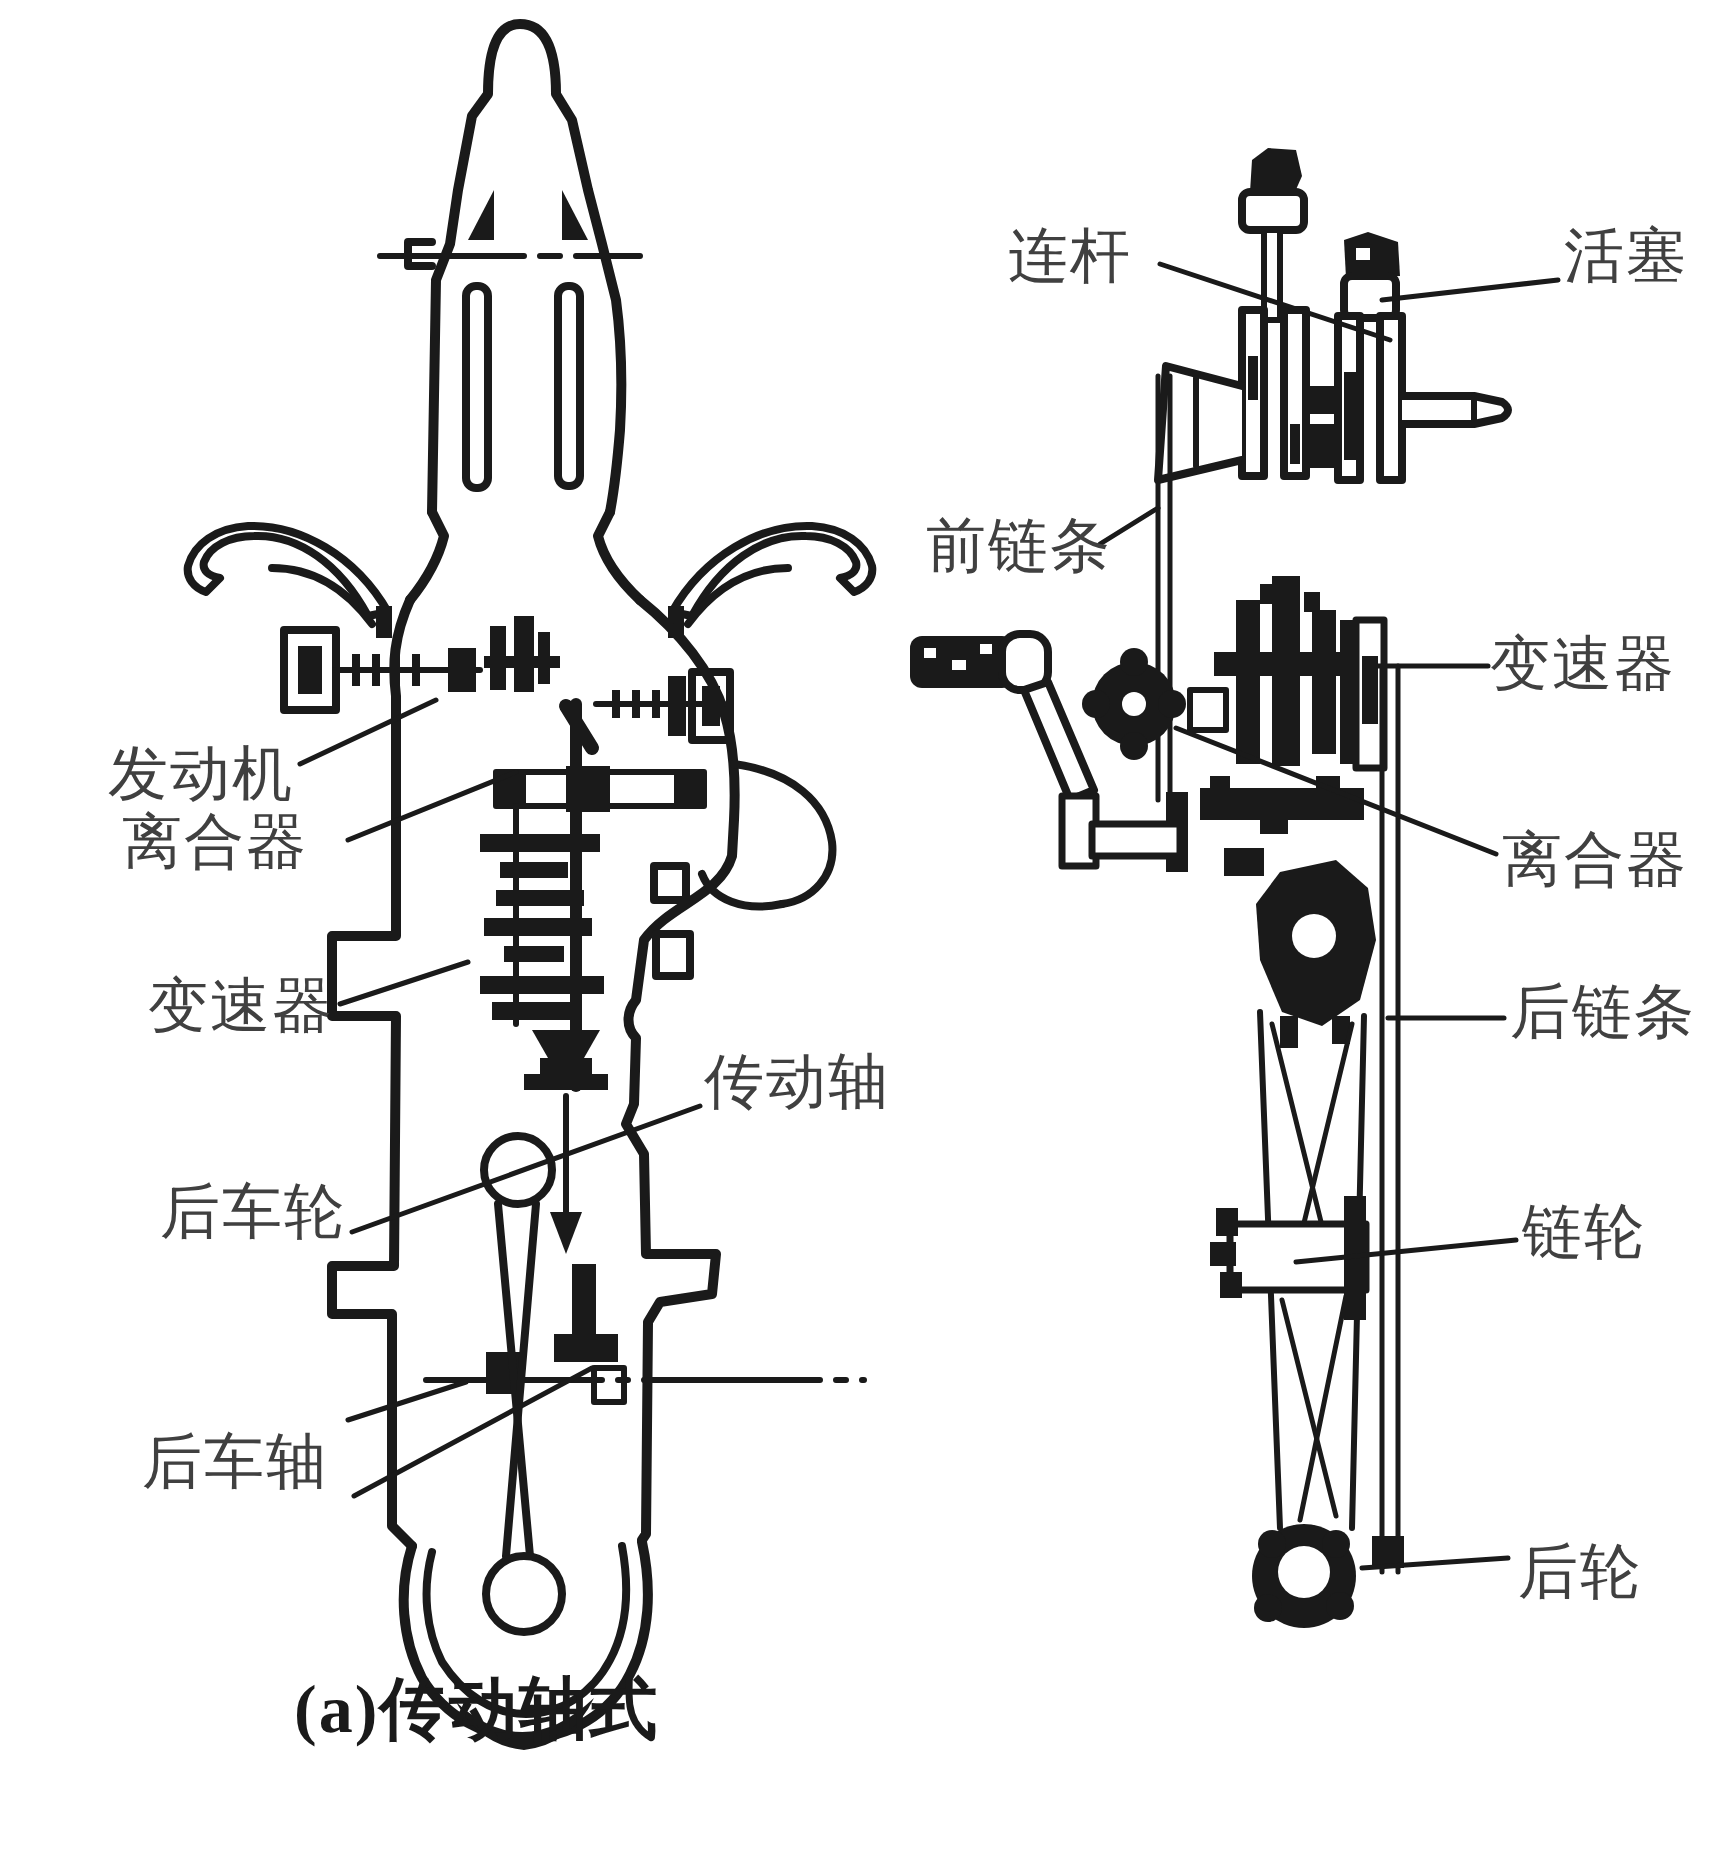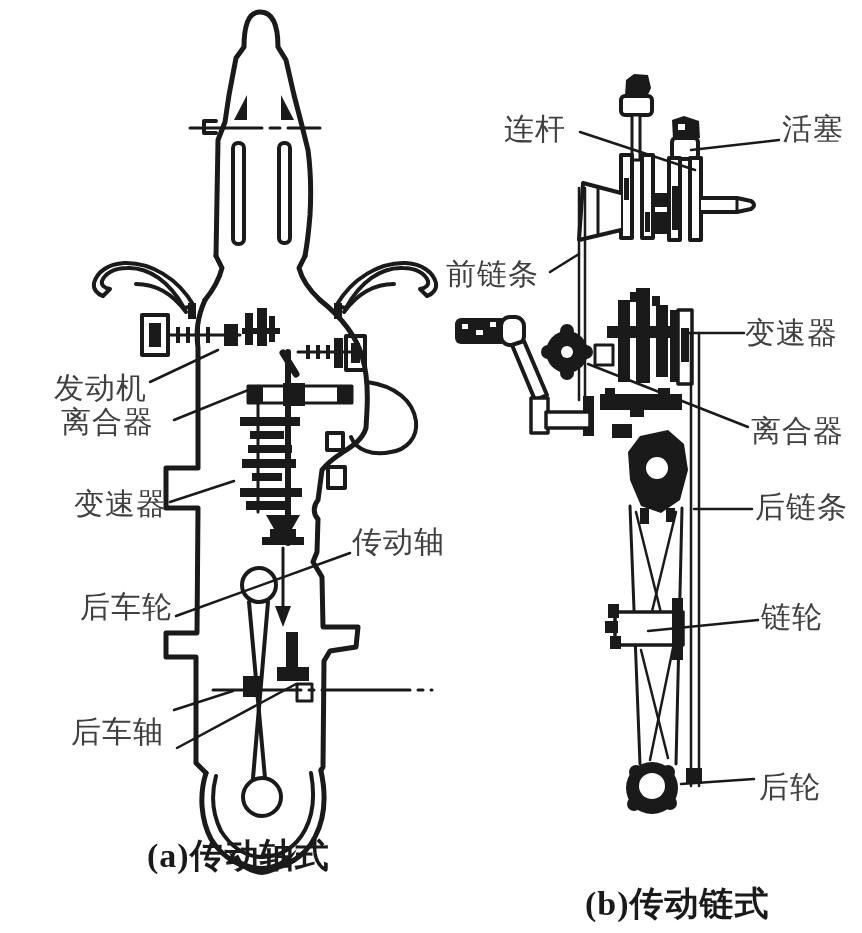--- a/index.html
+++ b/index.html
@@ -253,23 +253,22 @@
 
 <div class="lbl" style="left:54px;top:372px">发动机</div>
 <div class="lbl" style="left:61px;top:406px">离合器</div>
 <div class="lbl" style="left:74px;top:488px">变速器</div>
 <div class="lbl" style="left:80px;top:591px">后车轮</div>
 <div class="lbl" style="left:352px;top:526px">传动轴</div>
 <div class="lbl" style="left:71px;top:716px">后车轴</div>
 
 <div class="lbl" style="left:504px;top:113px">连杆</div>
 <div class="lbl" style="left:782px;top:113px">活塞</div>
-<div class="lbl" style="left:446px;top:258px">前链条</div>
+<div class="lbl" style="left:463px;top:258px">前链条</div>
 <div class="lbl" style="left:745px;top:317px">变速器</div>
 <div class="lbl" style="left:751px;top:415px">离合器</div>
 <div class="lbl" style="left:755px;top:491px">后链条</div>
 <div class="lbl" style="left:761px;top:601px">链轮</div>
 <div class="lbl" style="left:759px;top:771px">后轮</div>
 
 <div class="cap" style="left:147px;top:838px">(a)传动轴式</div>
-<div class="cap" style="left:585px;top:886px">(b)传动链式</div>
 
 </div>
 
 </body></html>

